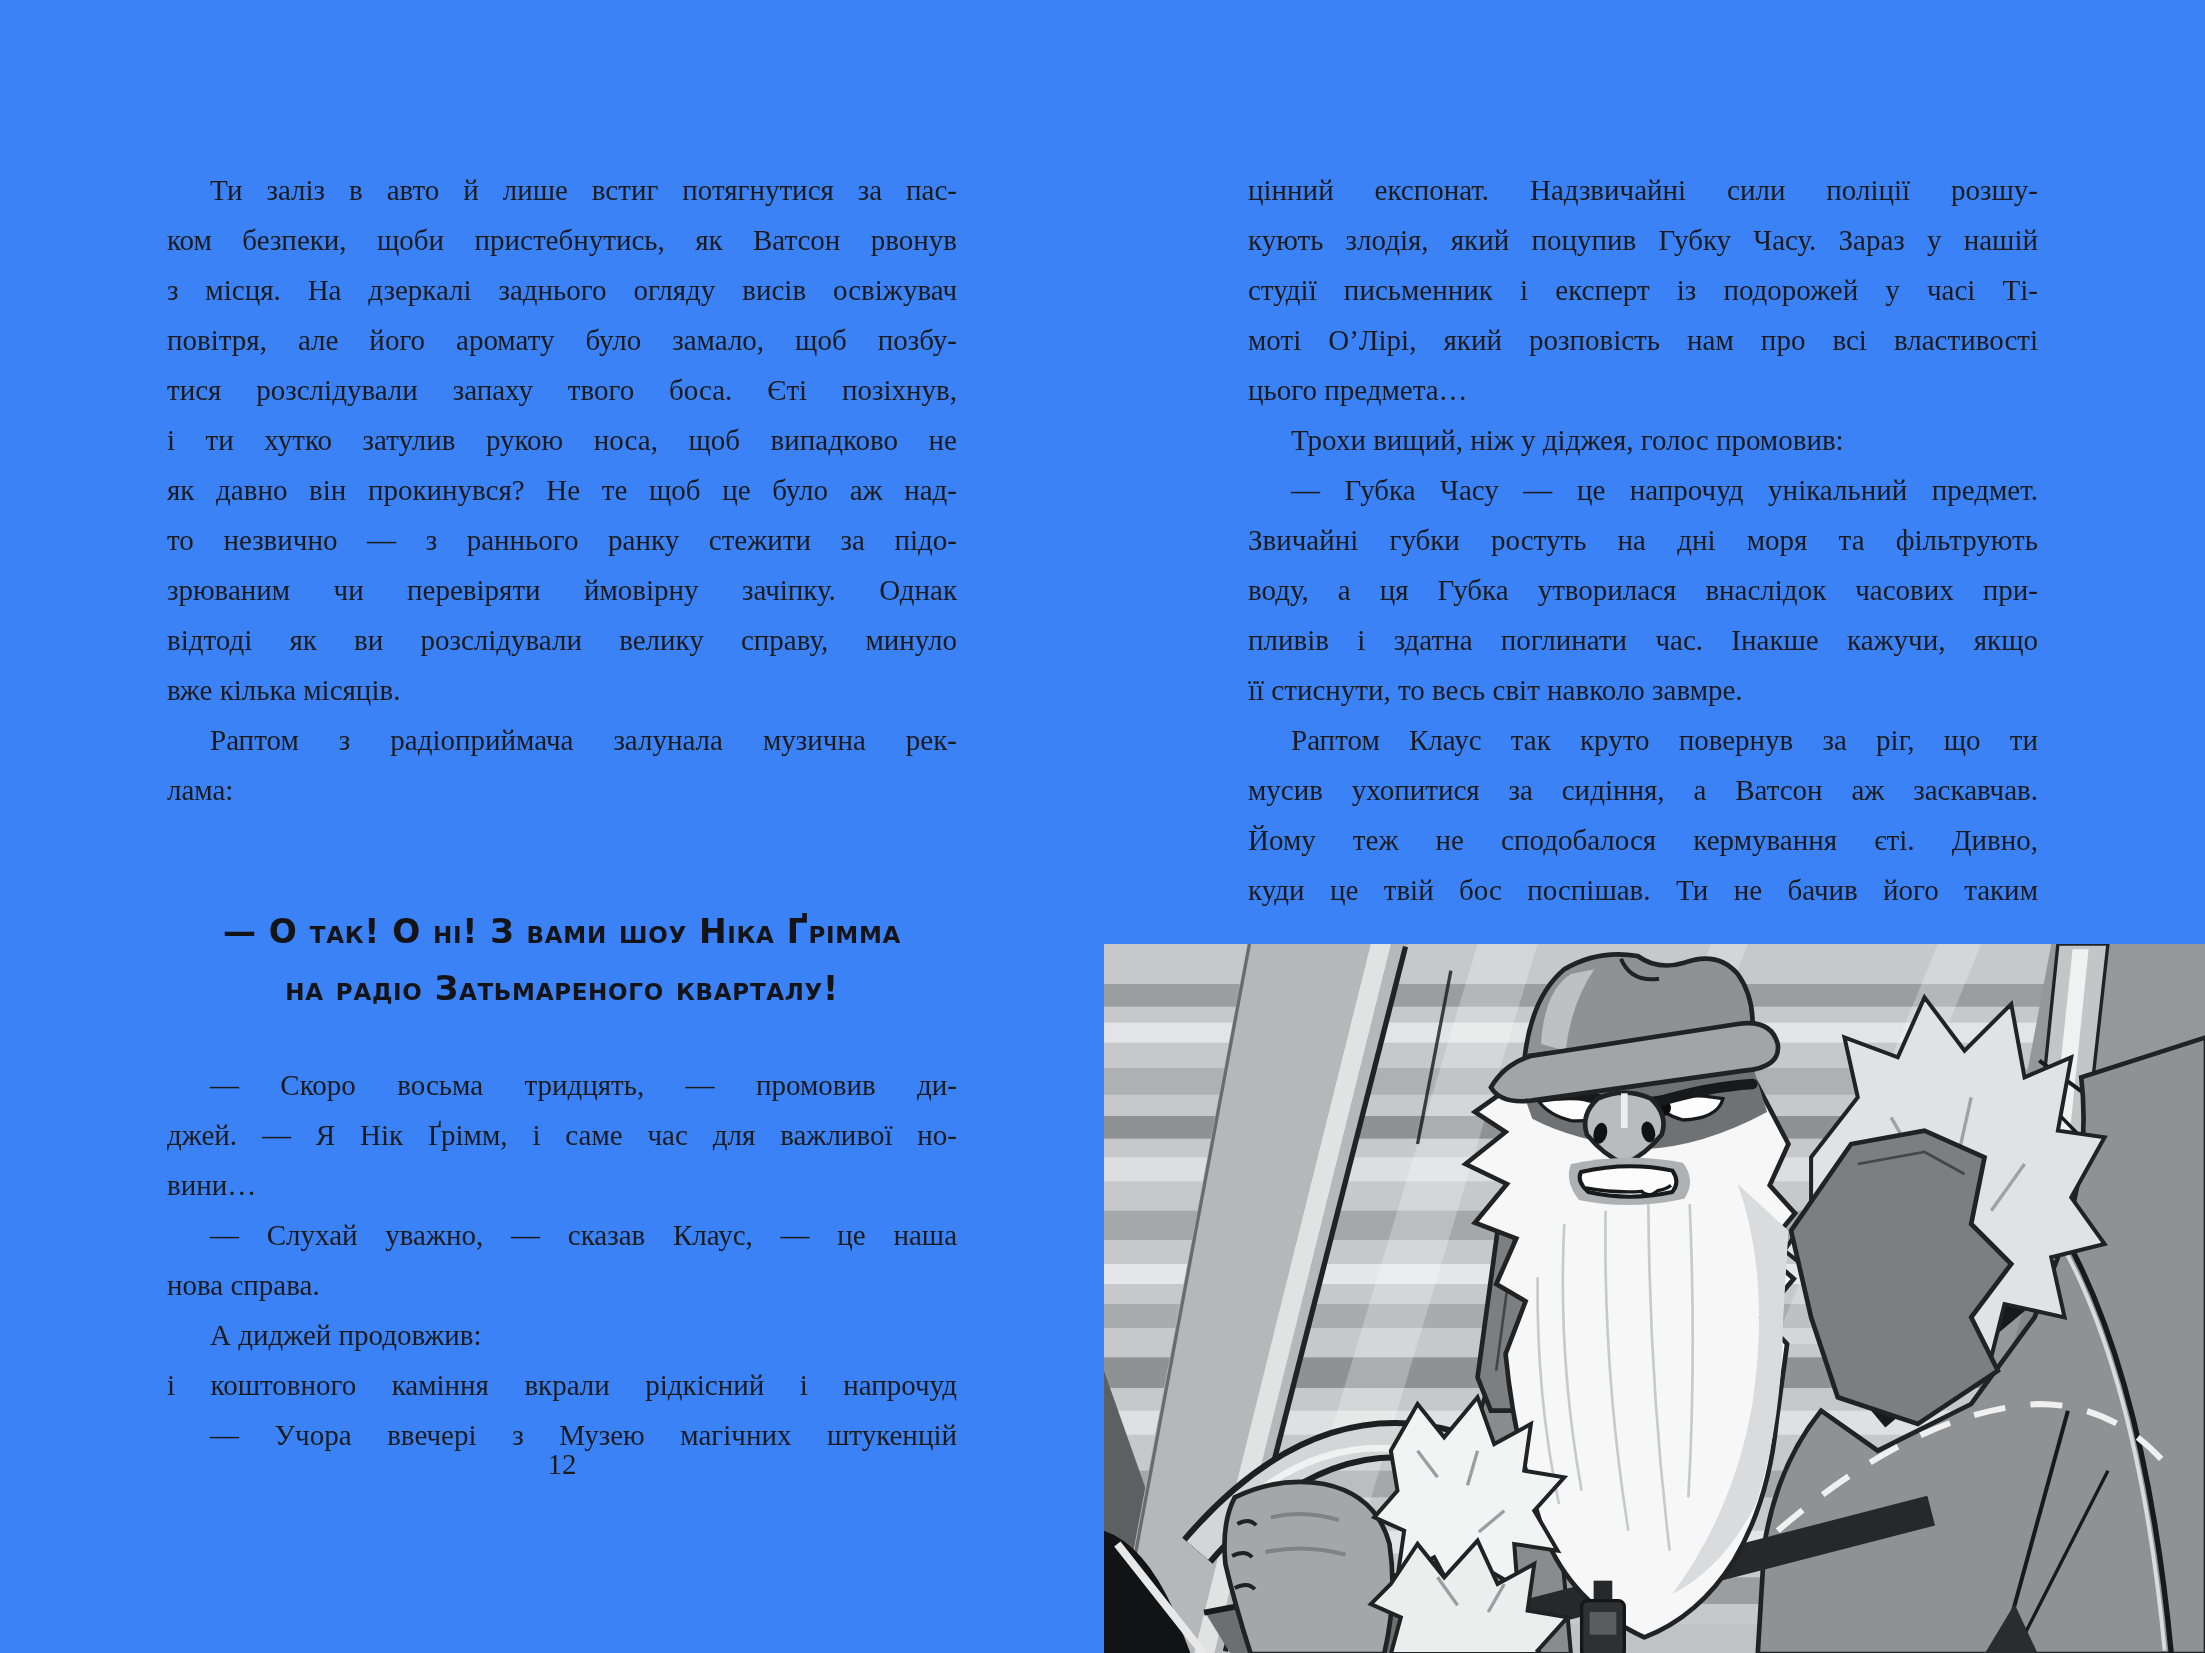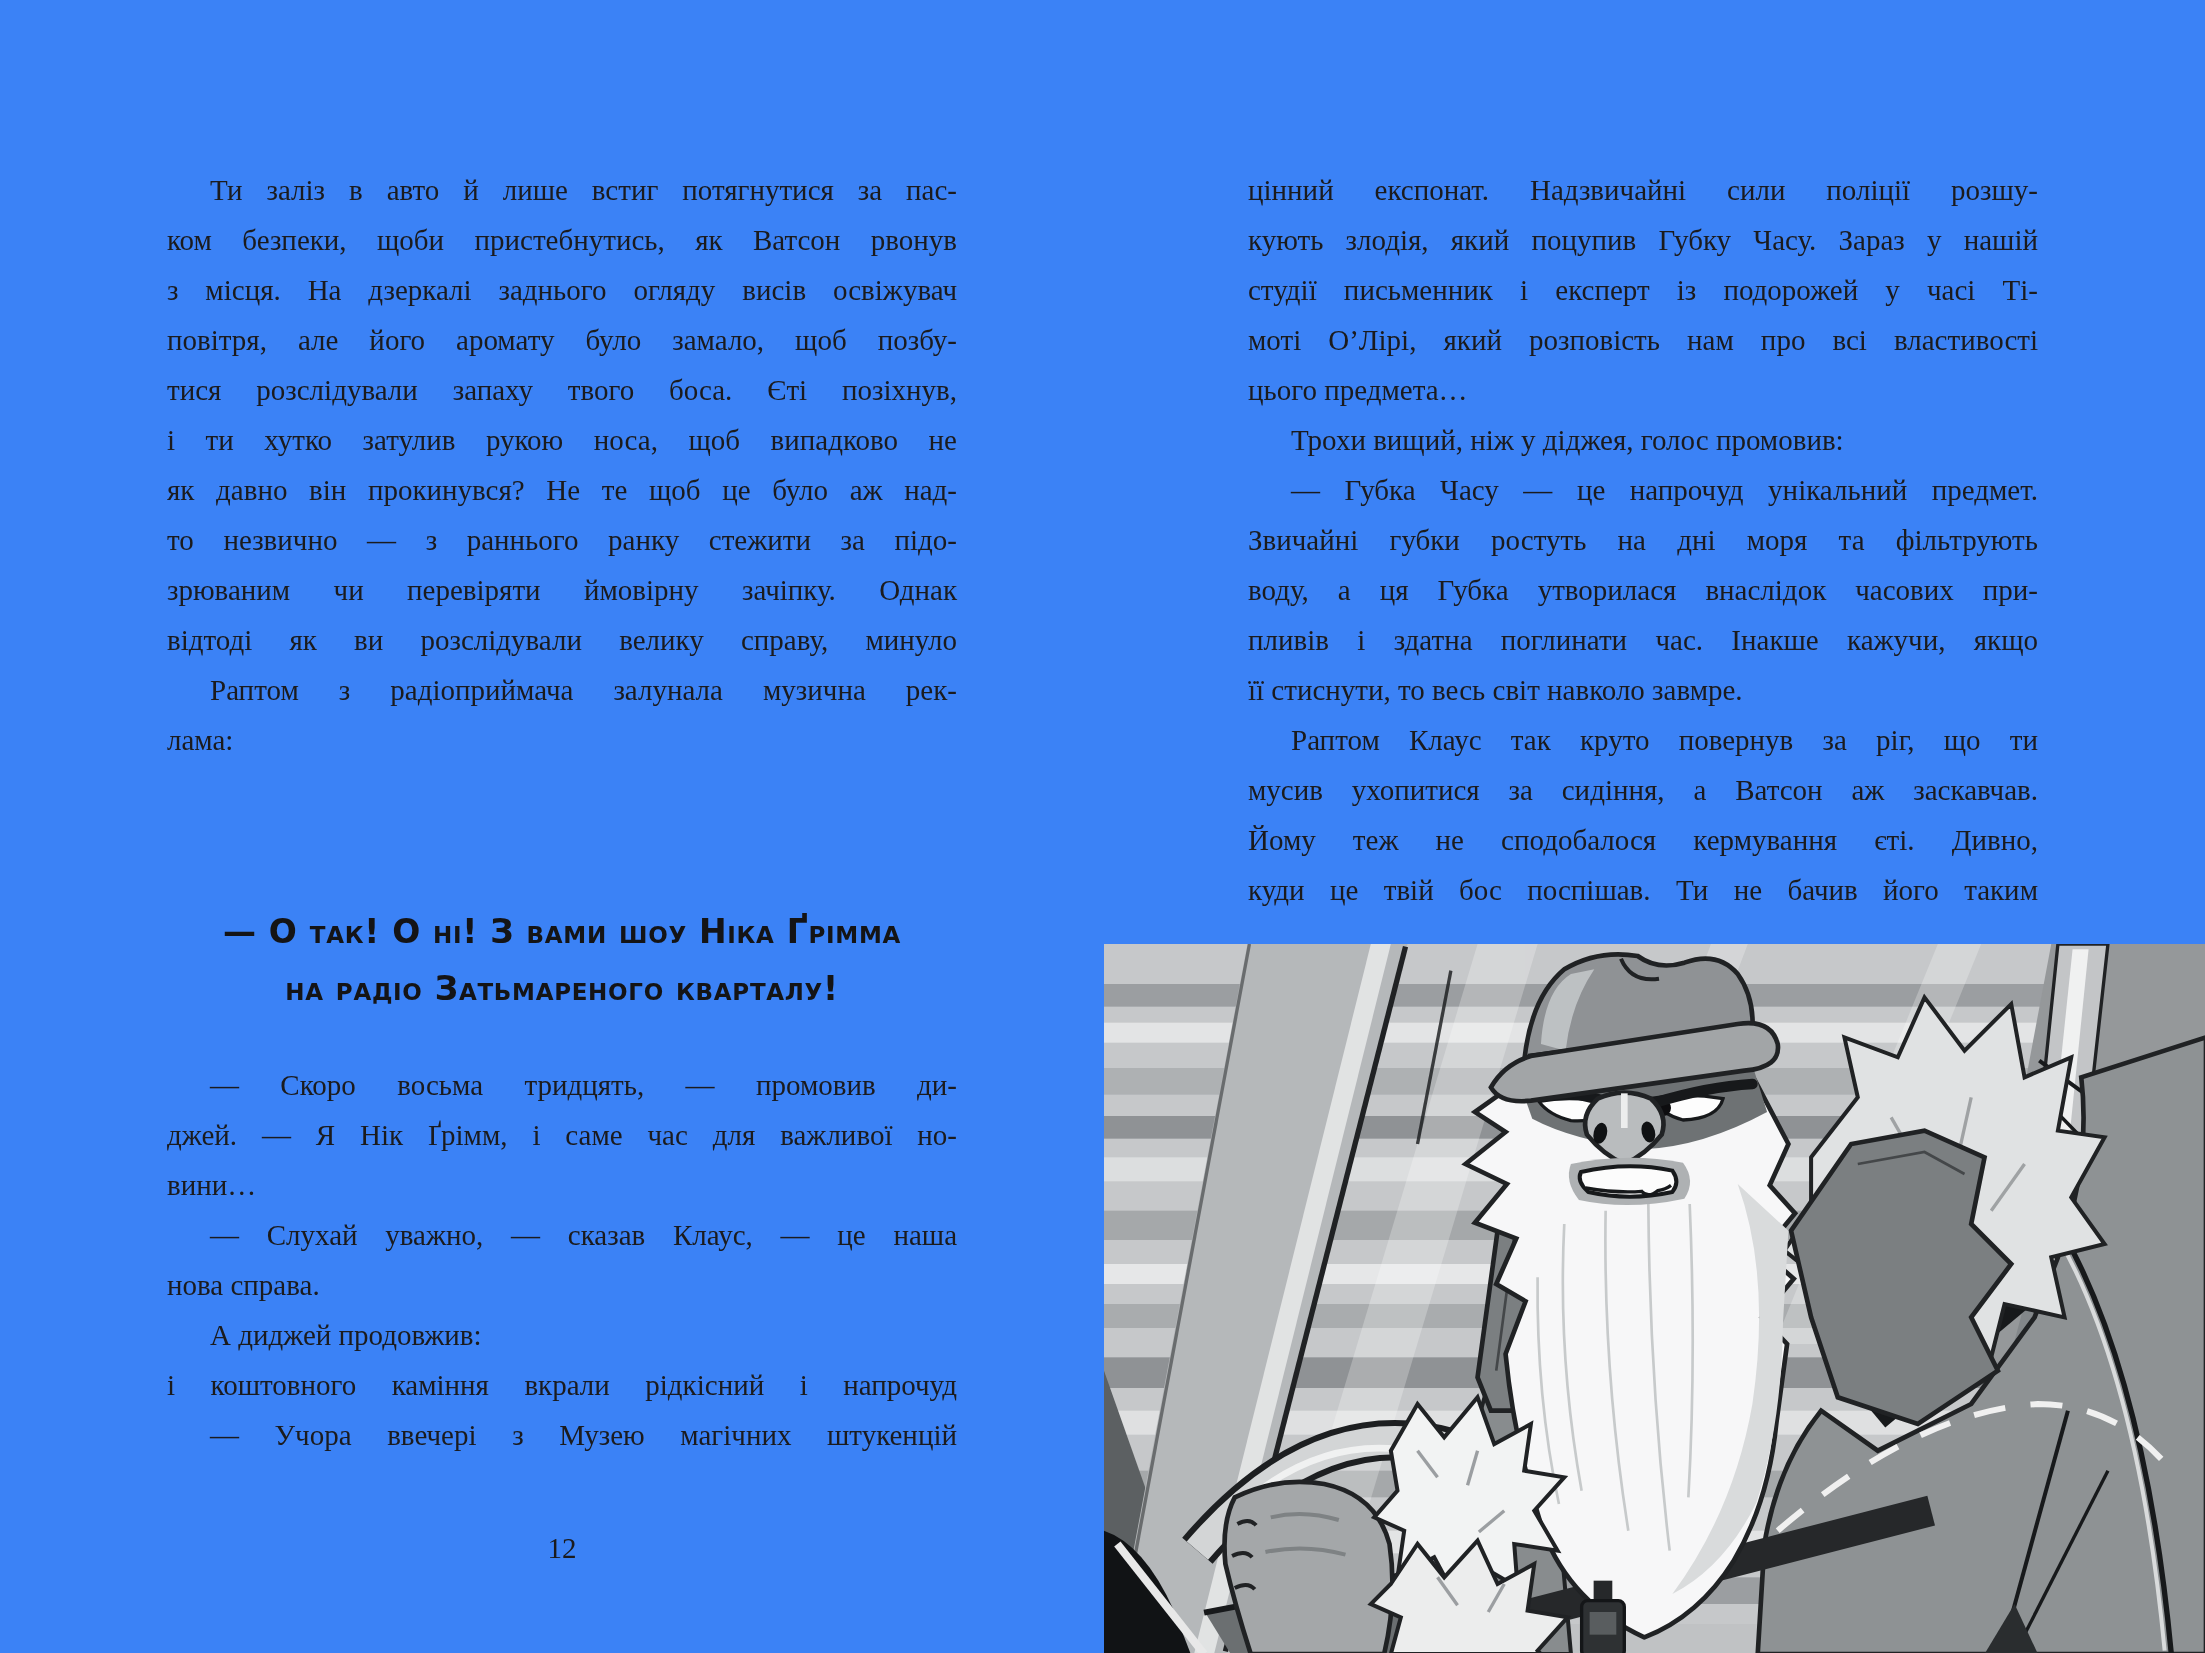--- a/index.html
+++ b/index.html
@@ -32,41 +32,42 @@
       <div class="line indent">Ти заліз в авто й лише встиг потягнутися за пас-</div>
         <div class="line">ком безпеки, щоби пристебнутись, як Ватсон рвонув</div>
         <div class="line">з місця. На дзеркалі заднього огляду висів освіжувач</div>
         <div class="line">повітря, але його аромату було замало, щоб позбу-</div>
         <div class="line">тися розслідували запаху твого боса. Єті позіхнув,</div>
         <div class="line">і ти хутко затулив рукою носа, щоб випадково не</div>
         <div class="line">як давно він прокинувся? Не те щоб це було аж над-</div>
         <div class="line">то незвично — з раннього ранку стежити за підо-</div>
         <div class="line">зрюваним чи перевіряти ймовірну зачіпку. Однак</div>
         <div class="line">відтоді як ви розслідували велику справу, минуло</div>
+        <div class="line last">вже кілька місяців.</div>
         <div class="line indent">Раптом з радіоприймача залунала музична рек-</div>
         <div class="line last">лама:</div>
     </div>
 
     <div class="jingle" style="left:167px;top:903px;width:790px">
       <div class="jline">— О так! О ні! З вами шоу Ніка Ґрімма</div>
         <div class="jline">на радіо Затьмареного кварталу!</div>
     </div>
 
     <div class="textblock" style="left:167px;top:1060px;width:790px">
       <div class="line indent">— Скоро восьма тридцять, — промовив ди-</div>
         <div class="line">джей. — Я Нік Ґрімм, і саме час для важливої но-</div>
         <div class="line last">вини…</div>
         <div class="line indent">— Слухай уважно, — сказав Клаус, — це наша</div>
         <div class="line last">нова справа.</div>
         <div class="line indent last">А диджей продовжив:</div>
         <div class="line">і коштовного каміння вкрали рідкісний і напрочуд</div>
         <div class="line indent">— Учора ввечері з Музею магічних штукенцій</div>
     </div>
 
-    <div class="pageno" style="left:167px;top:1532px;width:790px">12</div>
+    <div class="pageno" style="left:167px;top:1448px;width:790px">12</div>
   </div>
 
   <div>
     <div class="textblock" style="left:1248px;top:165px;width:790px">
       <div class="line">цінний експонат. Надзвичайні сили поліції розшу-</div>
         <div class="line">кують злодія, який поцупив Губку Часу. Зараз у нашій</div>
         <div class="line">студії письменник і експерт із подорожей у часі Ті-</div>
         <div class="line">моті О’Лірі, який розповість нам про всі властивості</div>
         <div class="line last">цього предмета…</div>
         <div class="line indent last">Трохи вищий, ніж у діджея, голос промовив:</div>

